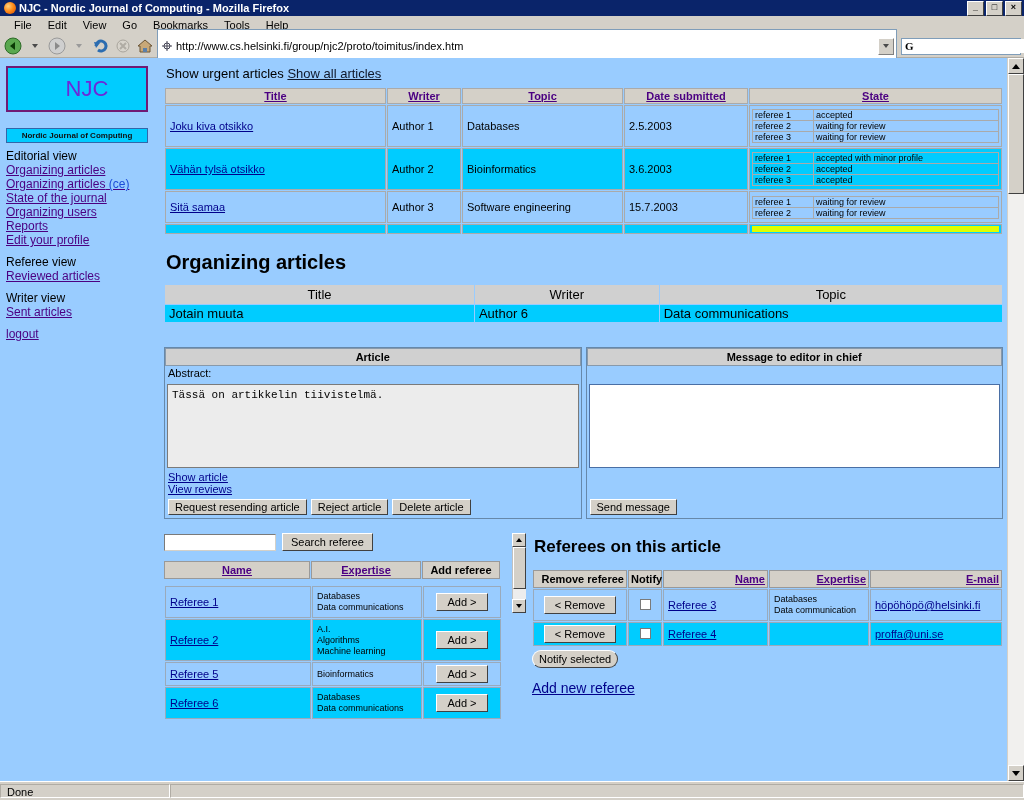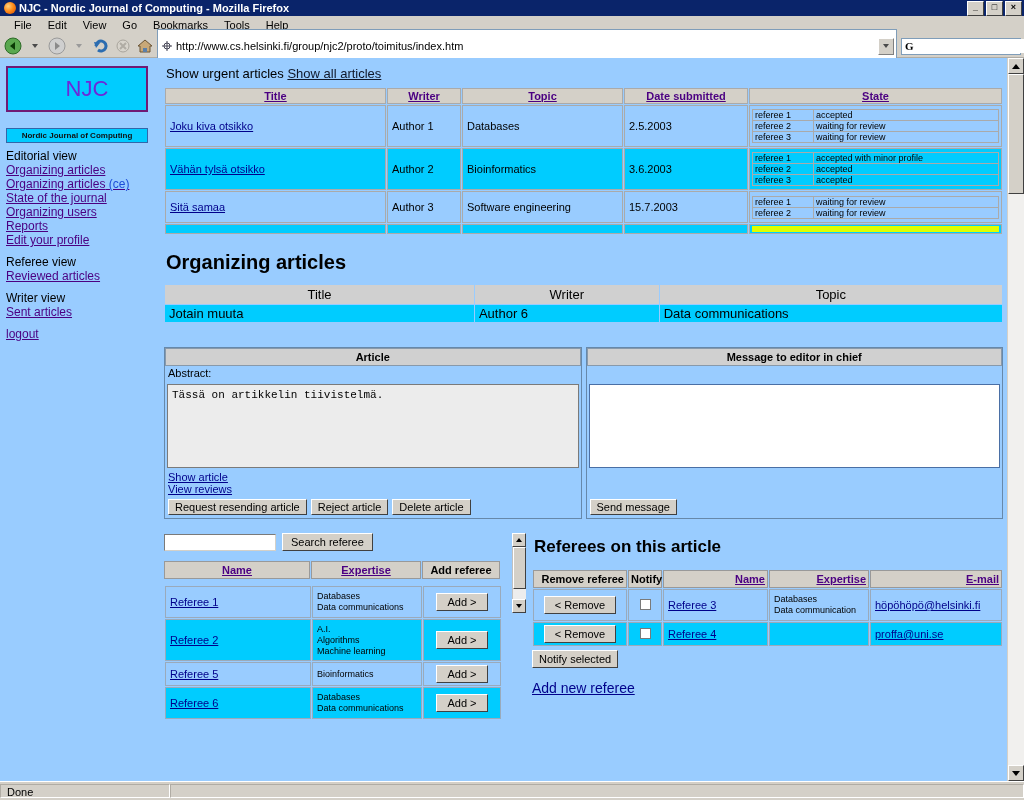--- a/index.html
+++ b/index.html
@@ -525,21 +525,21 @@
               </tr>
               <tr class="alt" style="height:22px">
                 <td style="text-align:center"><button class="win" style="padding:2px 10px;">&lt; Remove</button></td>
                 <td style="text-align:center"><span class="cbx"></span></td>
                 <td><a>Referee 4</a></td>
                 <td class="exp"></td>
                 <td><a>proffa@uni.se</a></td>
               </tr>
             </tbody>
               </table>
-            <button class="win" style="margin-top:3px;padding:2px 6px;">Notify selected</button>
+            <button class="win" style="margin-top:3px;padding:2px 6px;border-radius:9px;">Notify selected</button>
             <br>
             <a class="addnew">Add new referee</a>
           </div>
 
         </div>
       </div>
     </div>
 
     <div class="vscroll">
       <div class="sb-btn">

